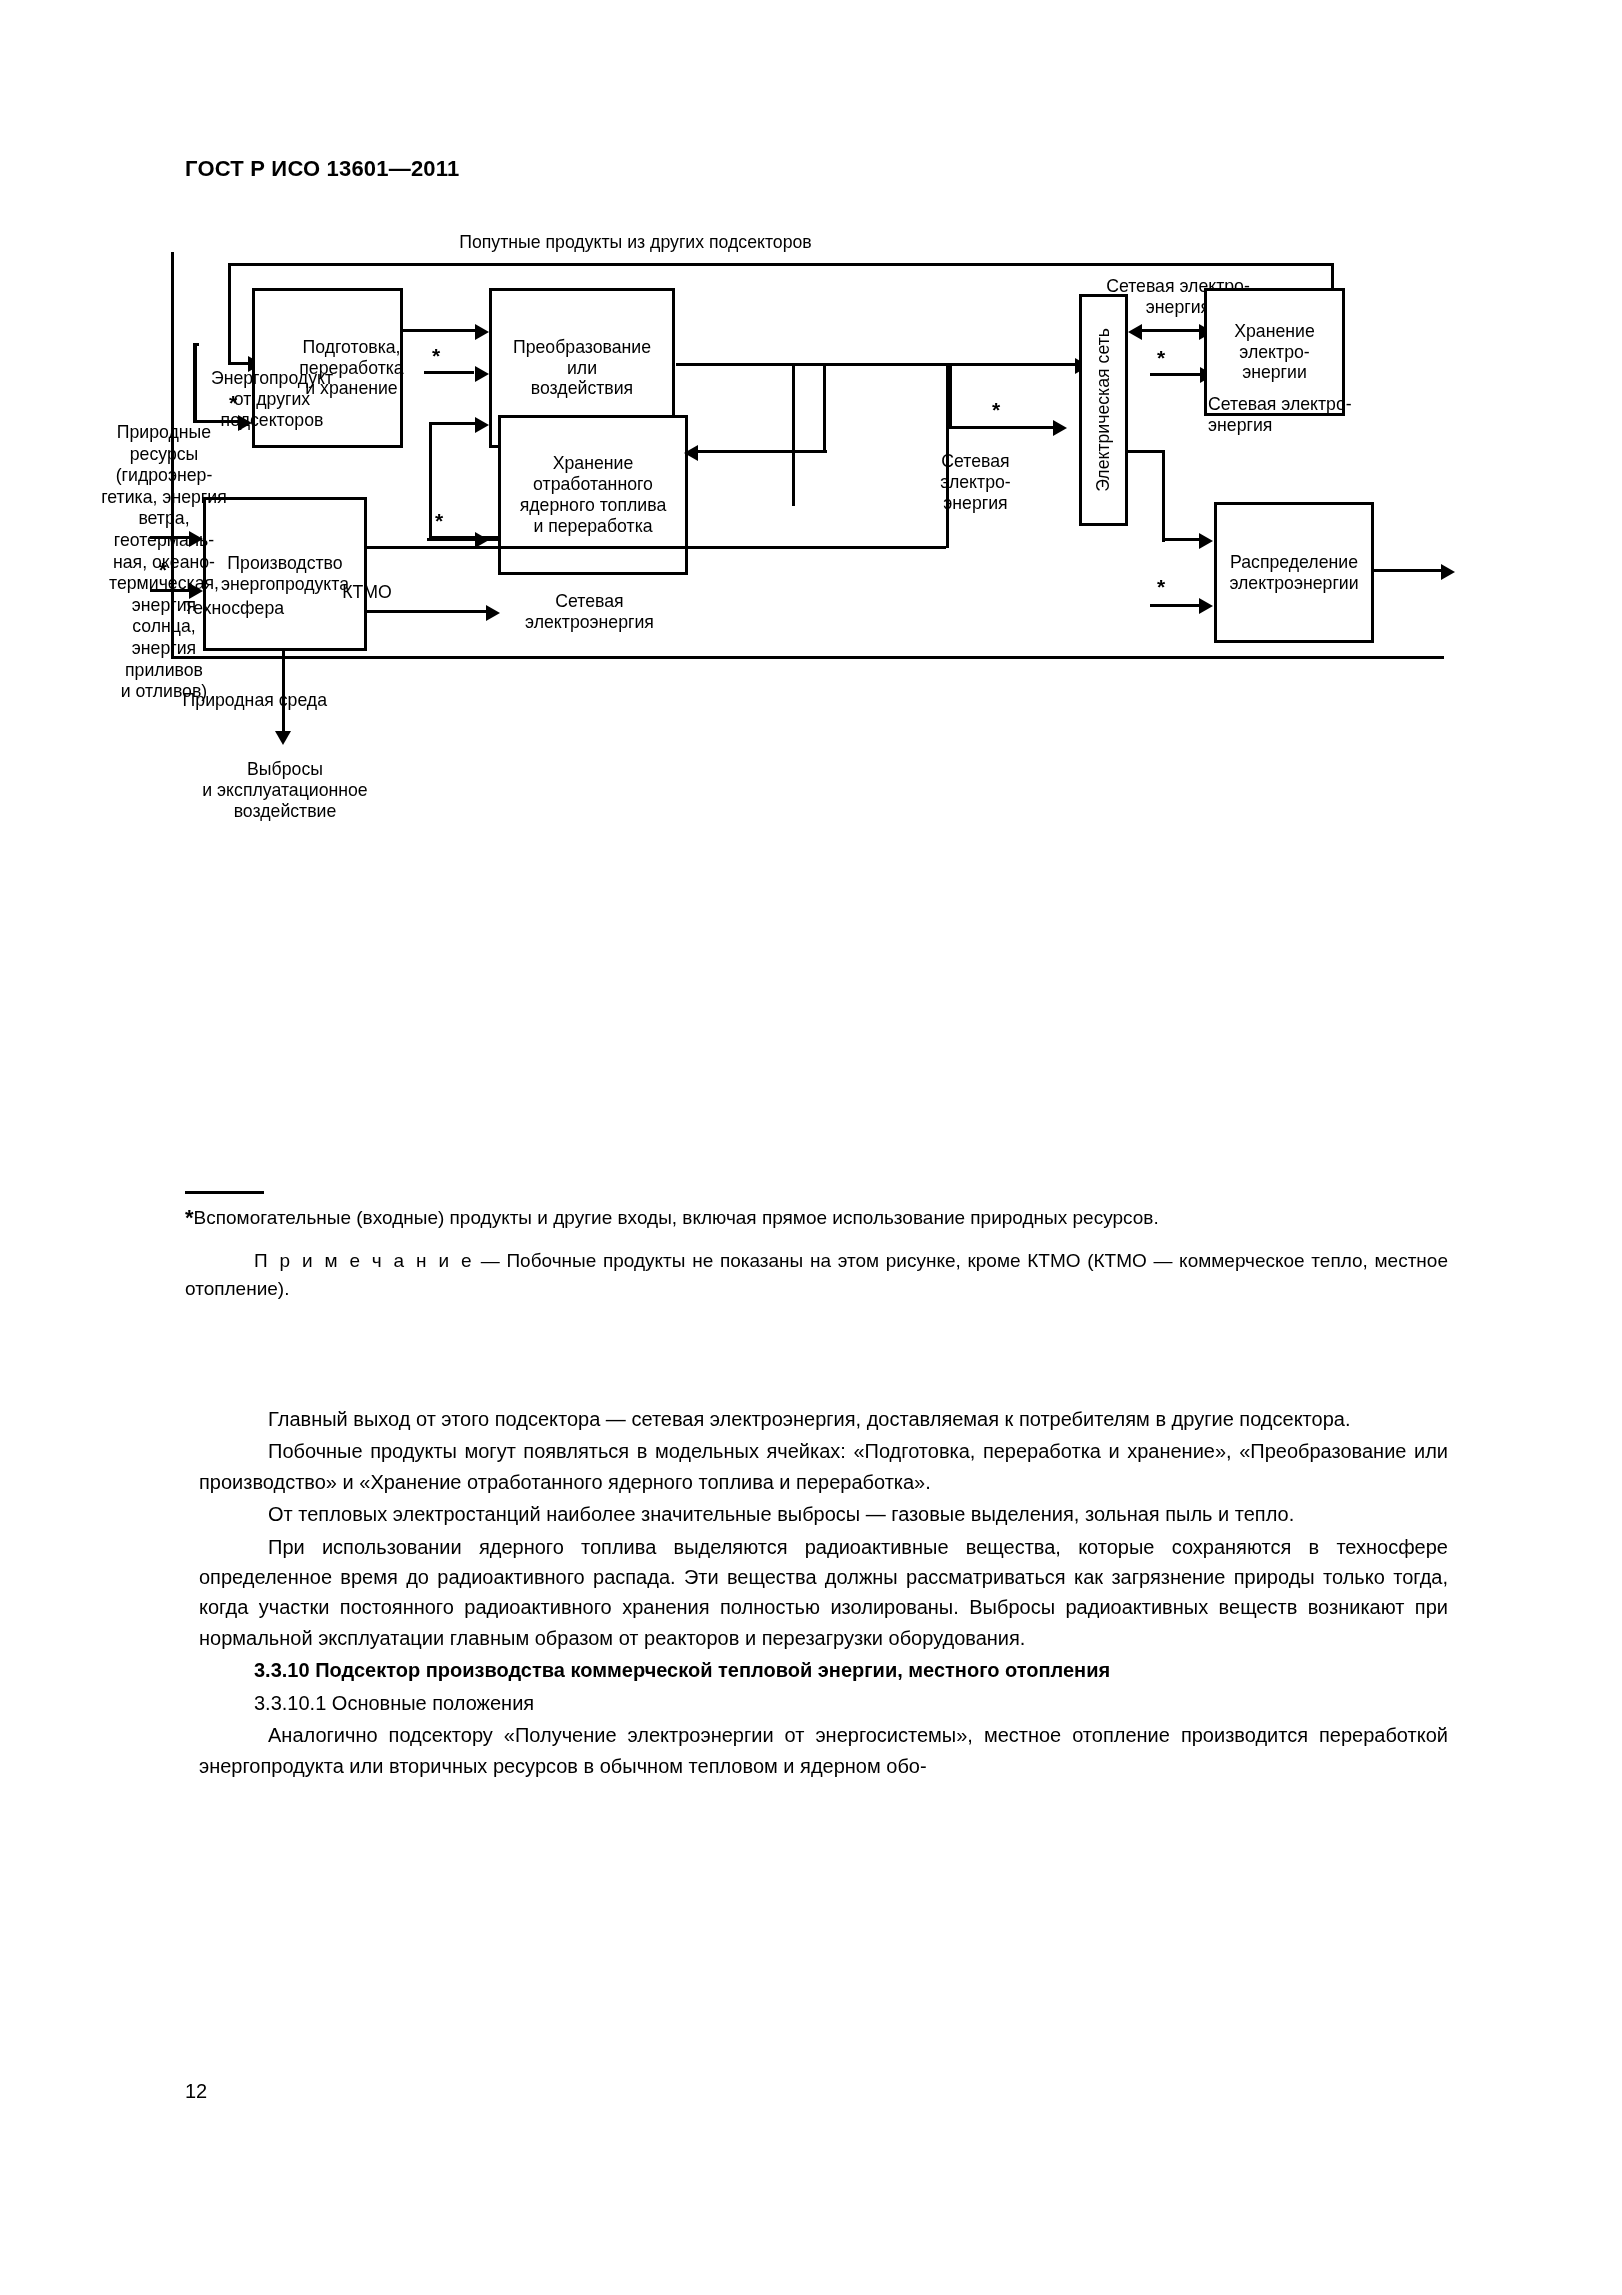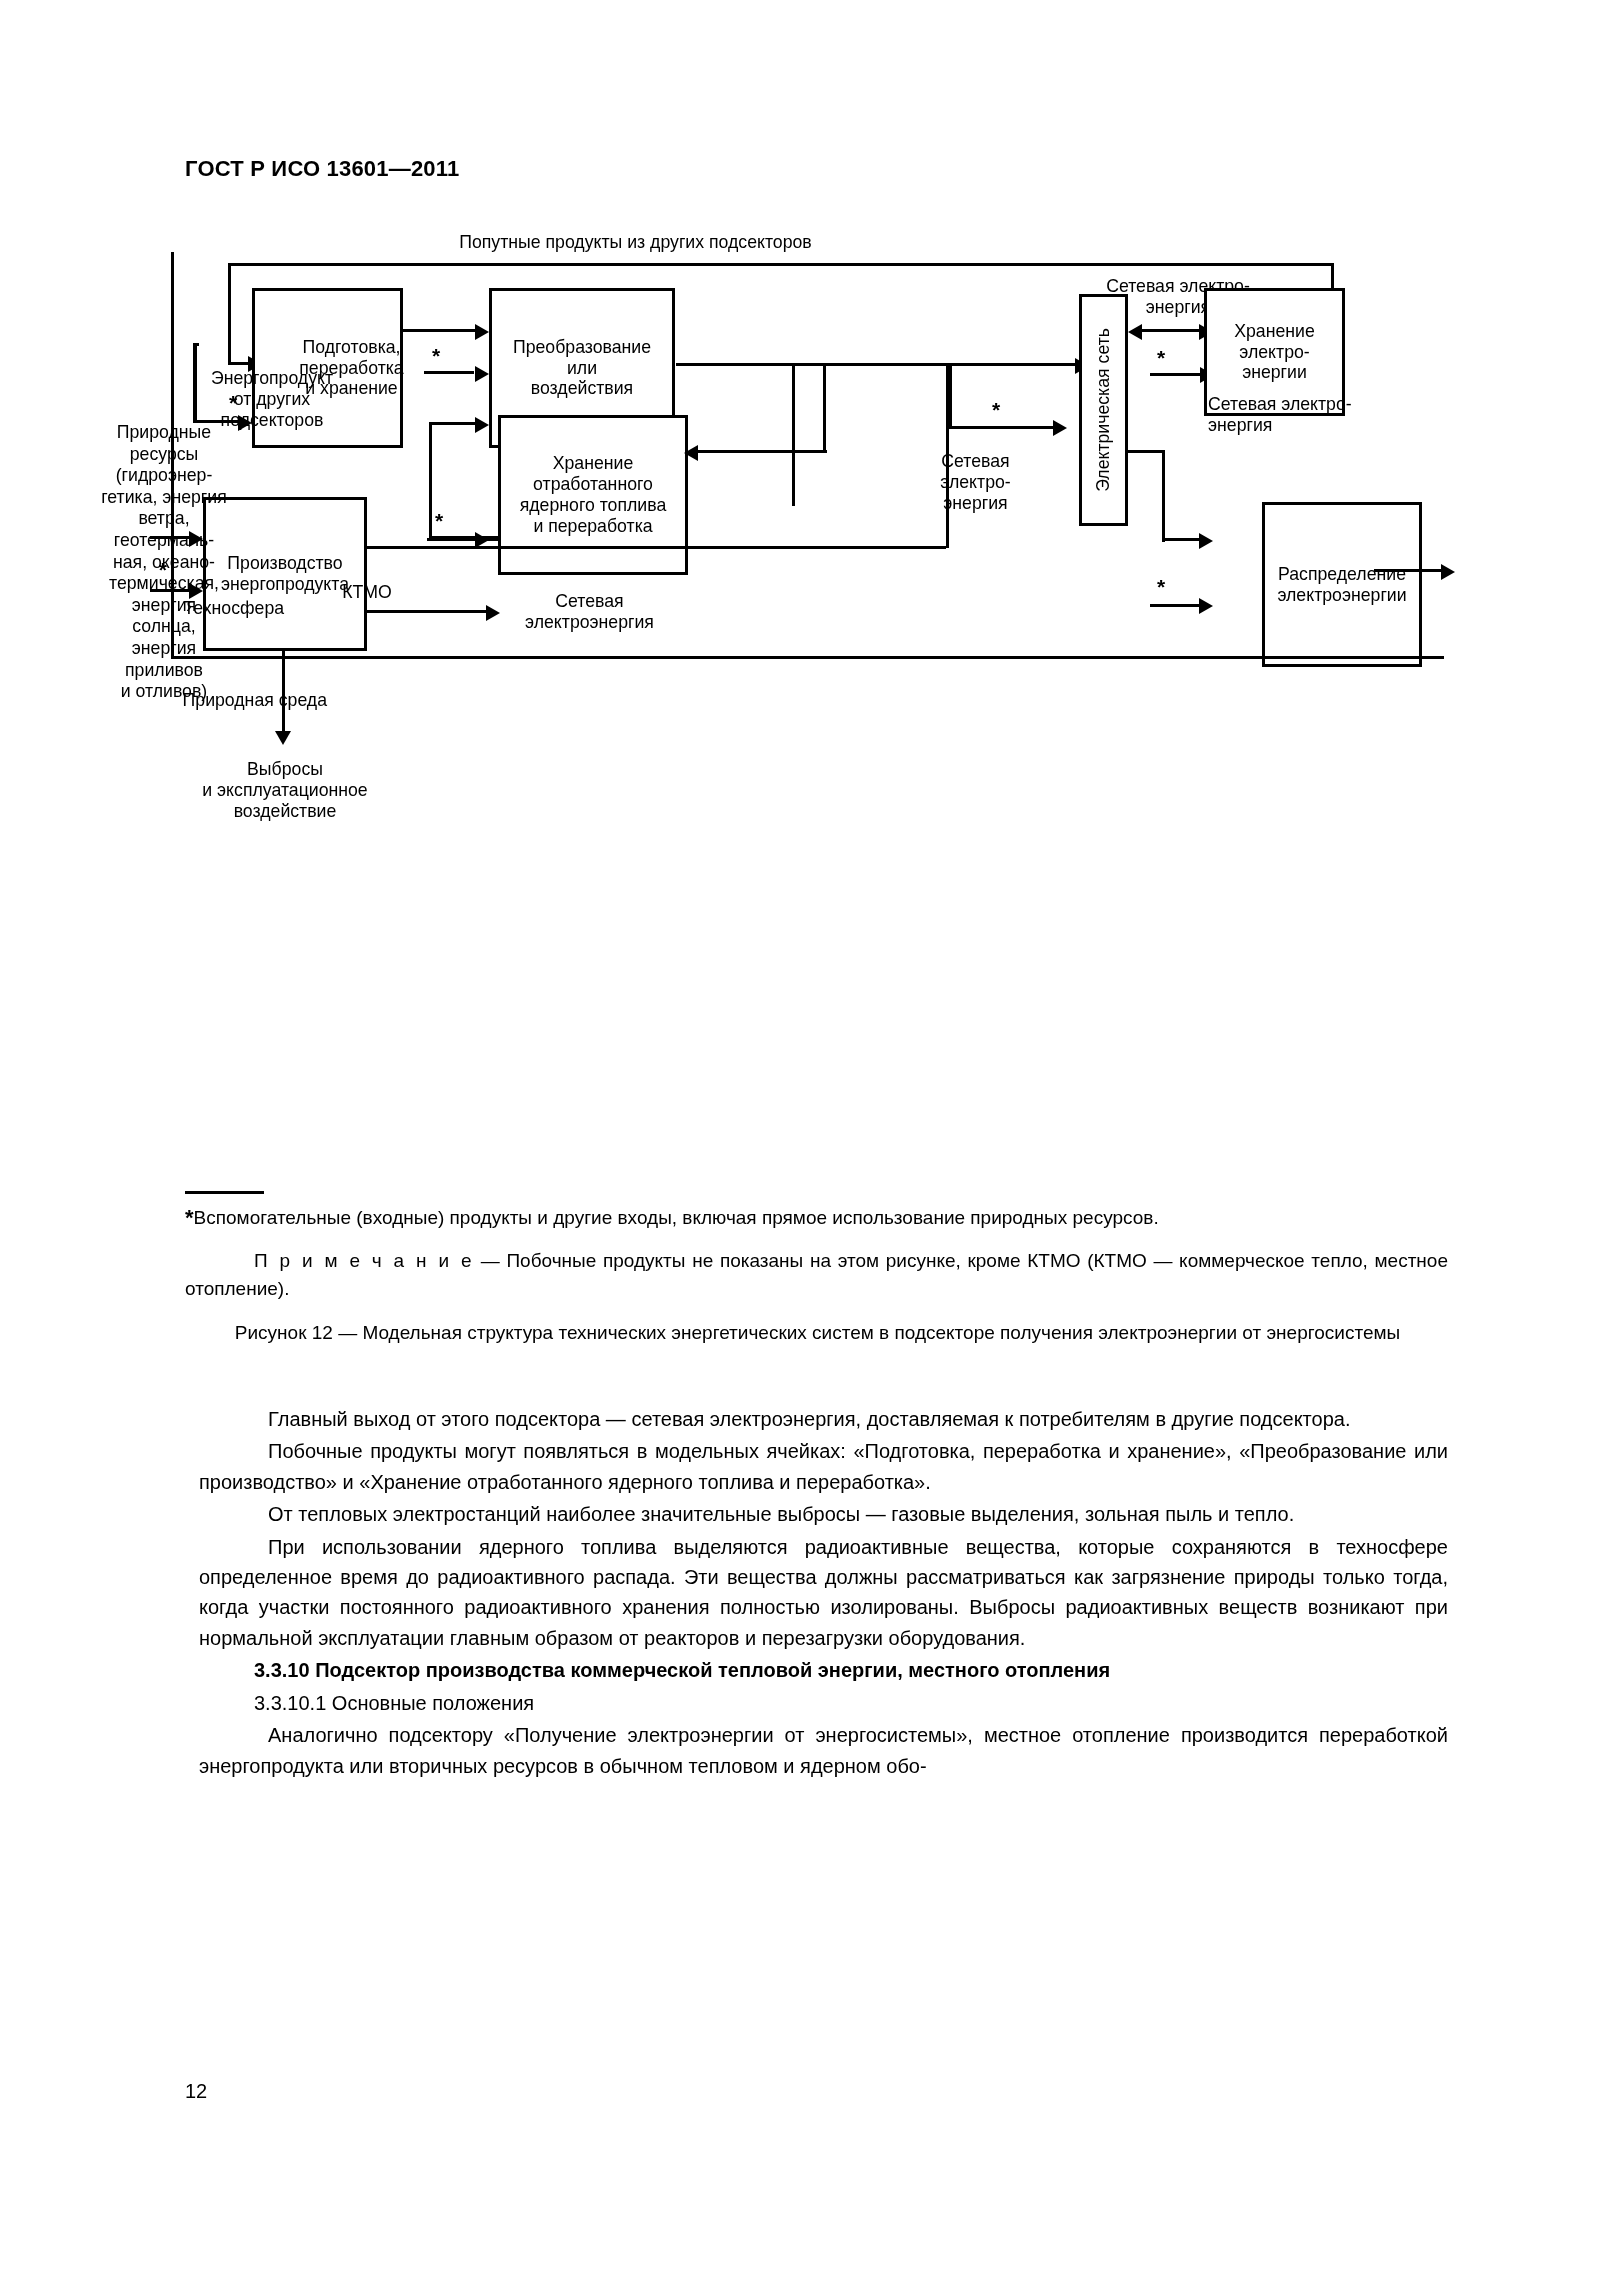--- a/index.html
+++ b/index.html
@@ -202,21 +202,21 @@
     <div class="ln lh" style="left:190px;top:314px;width:579px;"></div>
     <div class="ln lv" style="left:769px;top:131px;height:185px;"></div>
 
     <div class="ln lh" style="left:190px;top:378px;width:121px;"></div>
     <div class="ar ar-r" style="left:309px;top:373px;"></div>
     <div class="flabel" style="left:131px;top:350px;width:118px;">КТМО</div>
 
     <div class="flabel" style="left:298px;top:359px;width:229px;">Сетевая
 электроэнергия</div>
 
-    <div class="fbox" style="left:1037px;top:270px;width:160px;height:165px;margin-left:48px;">
+    <div class="fbox" style="left:1037px;top:270px;width:160px;height:141px;">
       <span style="white-space:pre-line;">Распределение
 электроэнергии</span>
     </div>
 
     <div class="ln lv" style="left:985px;top:218px;height:92px;"></div>
     <div class="ln lh" style="left:985px;top:306px;width:38px;"></div>
     <div class="ar ar-r" style="left:1022px;top:301px;"></div>
 
     <div class="ln lh" style="left:951px;top:218px;width:36px;"></div>
 
@@ -243,21 +243,20 @@
 
   <div class="fnrule"></div>
   <div class="footnote">
     <span class="fnstar">*</span><span>Вспомогательные (входные) продукты и другие входы, включая прямое использование природных ресурсов.</span>
   </div>
 
   <div class="note">
     <span style="padding-left:69px;"></span><span class="sp">П р и м е ч а н и е</span><span> — Побочные продукты не показаны на этом рисунке, кроме КТМО (КТМО — коммерческое тепло, местное отопление).</span>
   </div>
 
-  <div class="caption">Рисунок 12 — Модельная структура технических энергетических систем в подсекторе получения электроэнергии от энергосистемы</div>
 
   <div class="body">
     <p class="p">Главный выход от этого подсектора — сетевая электроэнергия, доставляемая к потребителям в другие подсектора.</p>
     <p class="p">Побочные продукты могут появляться в модельных ячейках: «Подготовка, переработка и хранение», «Преобразование или производство» и «Хранение отработанного ядерного топлива и переработка».</p>
     <p class="p">От тепловых электростанций наиболее значительные выбросы — газовые выделения, зольная пыль и тепло.</p>
     <p class="p">При использовании ядерного топлива выделяются радиоактивные вещества, которые сохраняются в техносфере определенное время до радиоактивного распада. Эти вещества должны рассматриваться как загрязнение природы только тогда, когда участки постоянного радиоактивного хранения полностью изолированы. Выбросы радиоактивных веществ возникают при нормальной эксплуатации главным образом от реакторов и перезагрузки оборудования.</p>
     <div class="h3b">3.3.10  Подсектор производства коммерческой тепловой энергии, местного отопления</div>
     <div class="h3">3.3.10.1  Основные положения</div>
     <p class="p">Аналогично подсектору «Получение электроэнергии от энергосистемы», местное отопление производится переработкой энергопродукта или вторичных ресурсов в обычном тепловом и ядерном обо-</p>
   </div>

